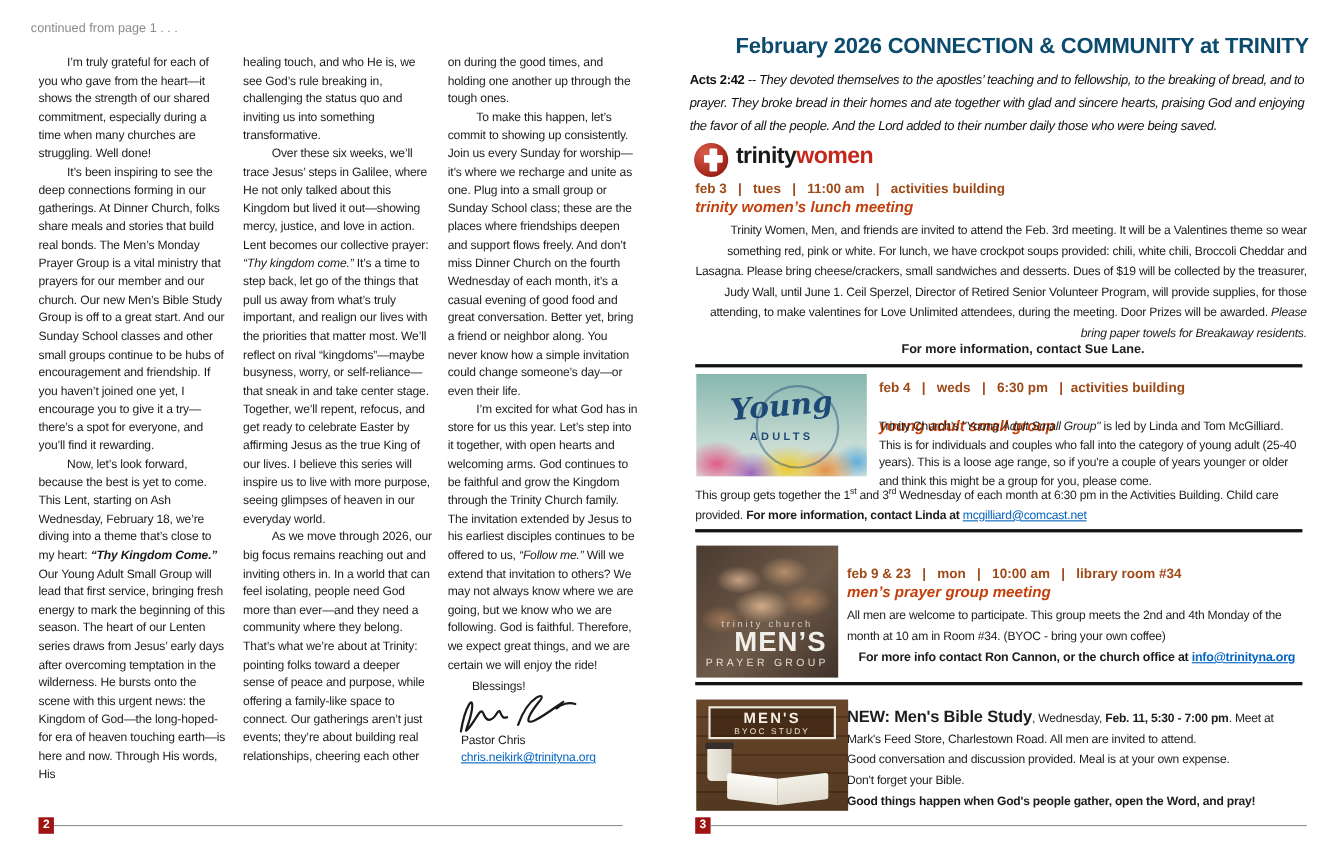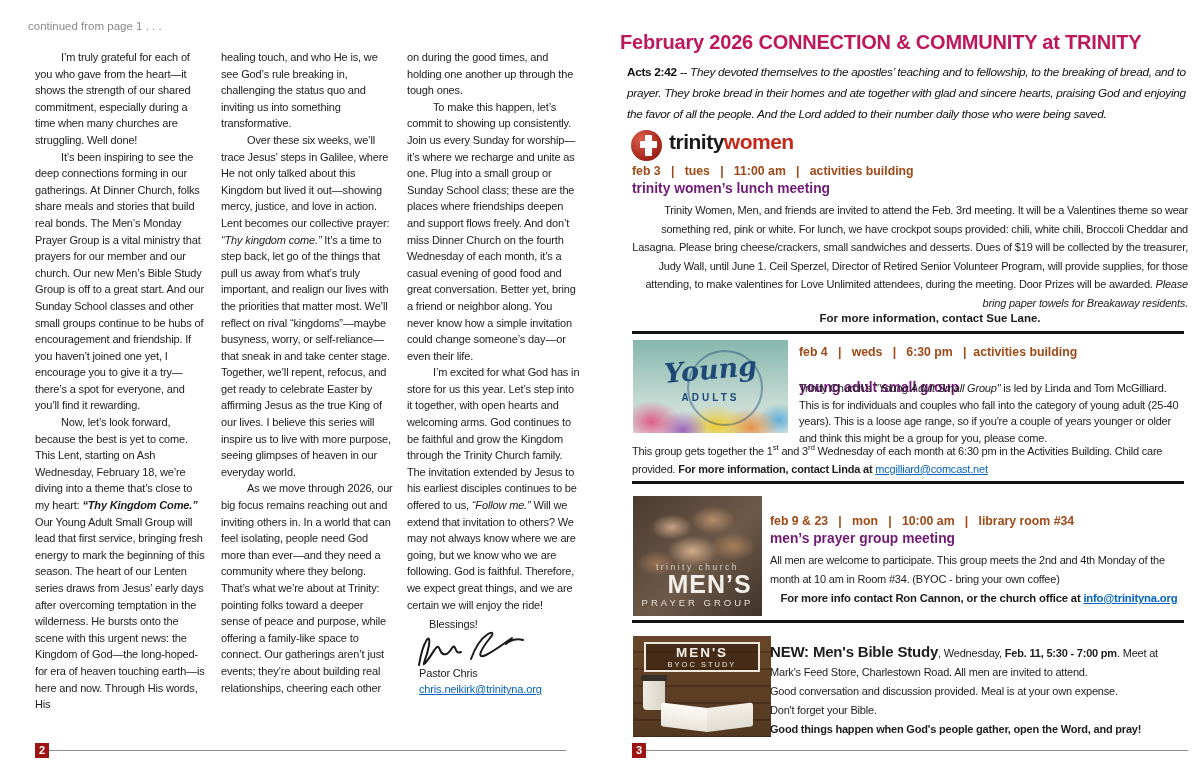--- a/index.html
+++ b/index.html
@@ -24,39 +24,39 @@
   .email-line{margin-left:12px;}
 
   .pagefoot{position:absolute;display:flex;align-items:center;}
   .left-foot{left:35px;top:743px;width:531px;}
   .right-foot{left:632px;top:743px;width:556px;}
   .pagenum{display:inline-block;background:#9E1413;color:#fff;font-size:11px;font-weight:bold;
            padding:1px 4px;line-height:13px;}
   .footline{flex:1;height:1px;background:#8f8f8f;}
 
   
-  .r-title{position:absolute;left:620px;top:31px;width:570px;text-align:left;
-           font-size:20px;font-weight:800;color:#be185d;letter-spacing:-0.2px;}
+  .r-title{position:absolute;left:620px;top:31px;width:570px;text-align:right;
+           font-size:20px;font-weight:800;color:#0c4a6e;letter-spacing:-0.2px;}
   .scripture{position:absolute;left:627px;top:62px;width:561px;
              font-family:Liberation Sans, sans-serif;font-size:11.8px;letter-spacing:-0.3px;
              line-height:21px;color:#111;}
   .scripture .ref{font-weight:bold;}
   .scripture .txt,.scripture .dash{font-style:italic;}
 
   .tw-logo{position:absolute;left:631px;top:130px;height:32px;display:flex;align-items:flex-start;}
   .tw-circle{width:31px;height:31px;border-radius:50%;position:relative;
              background:radial-gradient(circle at 32% 30%,#D95C4C,#A02318 70%,#7E170E);}
   .tw-circle::before{content:"";position:absolute;left:14px;top:5px;width:7px;height:21px;background:#fff;border-radius:1px;}
   .tw-circle::after{content:"";position:absolute;left:9px;top:11px;width:17px;height:7px;background:#fff;border-radius:1px;}
   .tw-text{font-size:21px;font-weight:bold;margin-left:7px;letter-spacing:-0.5px;}
   .tw-text .w1{color:#1a1a1a;}
   .tw-text .w2{color:#C4281A;}
 
   .ev-meta{position:absolute;font-size:12.3px;font-weight:bold;color:#9E4A18;white-space:pre-wrap;}
-  .ev-title{position:absolute;font-size:13.8px;font-weight:bold;color:#701a75;}
+  .ev-title{position:absolute;font-size:13.8px;font-weight:bold;color:#c2410c;font-style:italic;}
   .ebody{position:absolute;font-size:11px;letter-spacing:-0.2px;color:#1d1d1d;}
 
   .ev1-meta{left:632px;top:164px;}
   .ev1-title{left:632px;top:181px;}
   .ev1-body{left:632px;top:201px;width:556px;line-height:18.5px;text-align:right;}
   .ev1-contact{position:absolute;left:652px;top:312px;width:556px;text-align:center;
                font-weight:bold;font-size:11.5px;}
   .sep{position:absolute;left:632px;width:552px;height:3px;background:#141414;}
   .s1{top:331px;} .s2{top:481px;} .s3{top:620px;}
 

